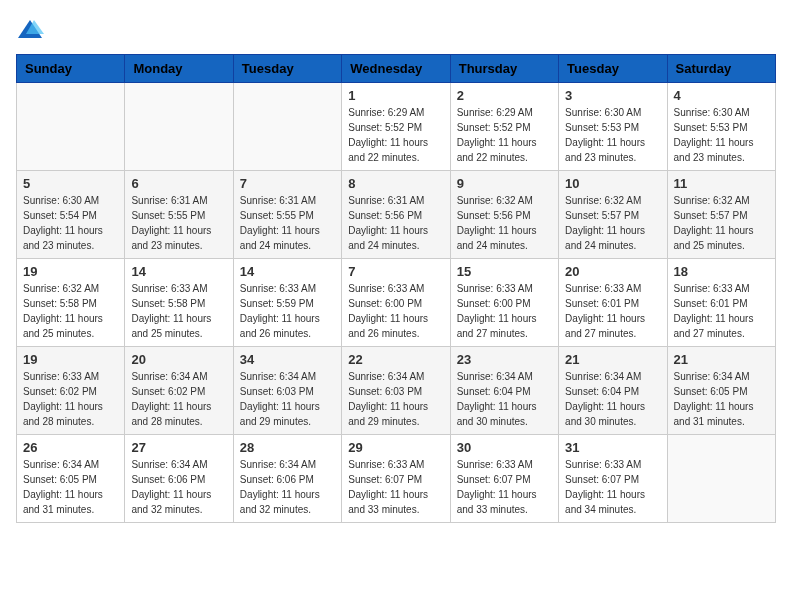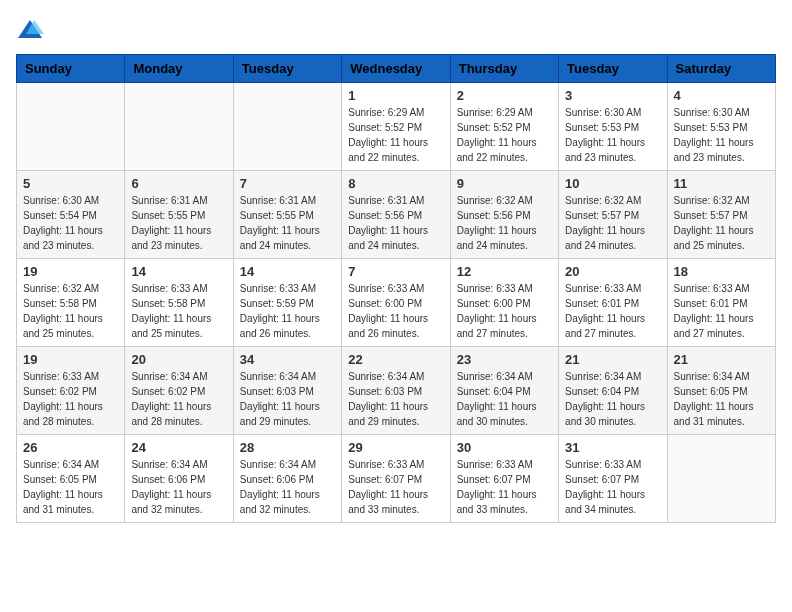--- a/index.html
+++ b/index.html
@@ -237,21 +237,21 @@
       </td>
         <td>
         <span class="day-number">7</span>
         <div class="day-info">
           Sunrise: 6:33 AM<br>
           Sunset: 6:00 PM<br>
           Daylight: 11 hours and 26 minutes.
         </div>
       </td>
         <td>
-        <span class="day-number">12</span>
+        <span class="day-number">15</span>
         <div class="day-info">
           Sunrise: 6:33 AM<br>
           Sunset: 6:00 PM<br>
           Daylight: 11 hours and 27 minutes.
         </div>
       </td>
         <td>
         <span class="day-number">20</span>
         <div class="day-info">
           Sunrise: 6:33 AM<br>
@@ -329,21 +329,21 @@
       <tr>
         <td>
         <span class="day-number">26</span>
         <div class="day-info">
           Sunrise: 6:34 AM<br>
           Sunset: 6:05 PM<br>
           Daylight: 11 hours and 31 minutes.
         </div>
       </td>
         <td>
-        <span class="day-number">24</span>
+        <span class="day-number">27</span>
         <div class="day-info">
           Sunrise: 6:34 AM<br>
           Sunset: 6:06 PM<br>
           Daylight: 11 hours and 32 minutes.
         </div>
       </td>
         <td>
         <span class="day-number">28</span>
         <div class="day-info">
           Sunrise: 6:34 AM<br>

